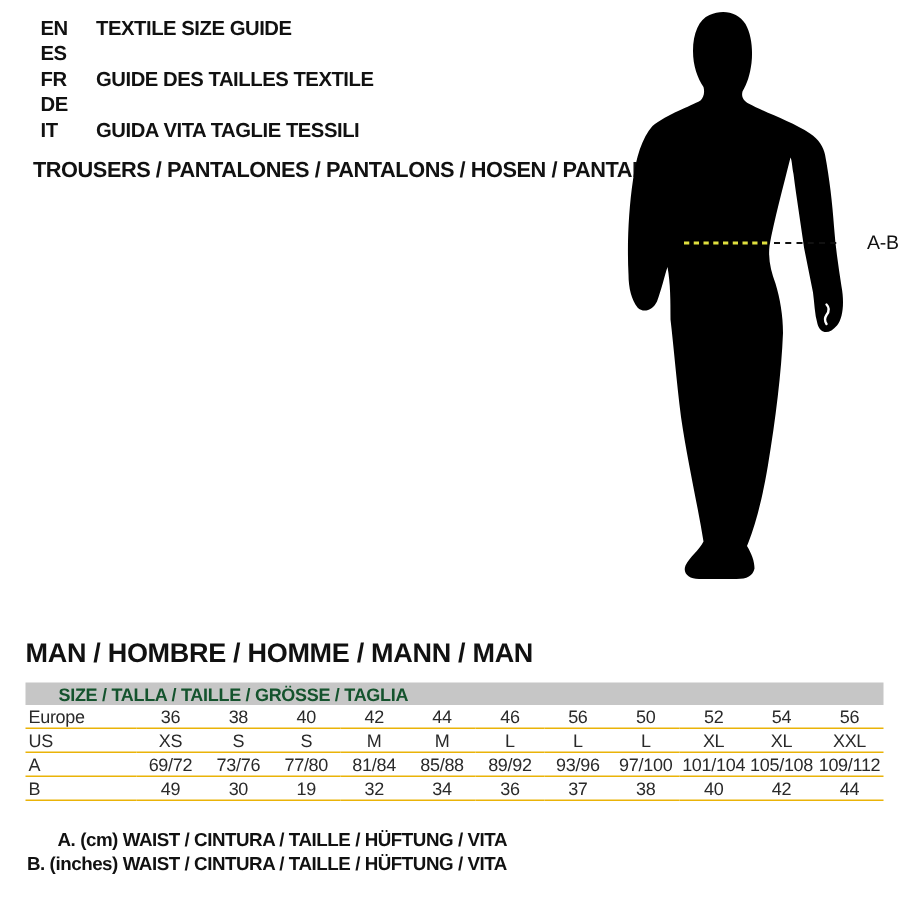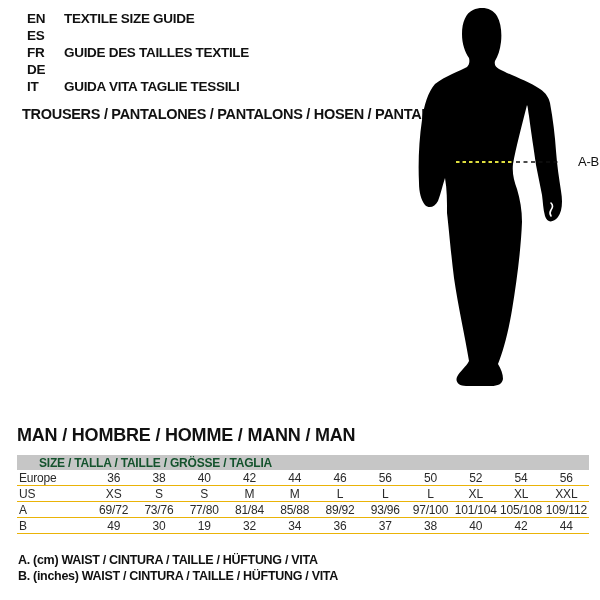--- a/index.html
+++ b/index.html
@@ -24,21 +24,21 @@
     background:#c6c6c6;height:15px;text-align:left;font-size:12px;font-weight:bold;
     letter-spacing:-0.2px;color:#14532d;padding:0 0 0 22px;border:none;
   }
   .size-table td{
     height:15px;font-size:12px;text-align:center;padding:0;color:#2a2a2a;
     border-bottom:1px solid #eab308;white-space:nowrap;letter-spacing:-0.2px;
   }
   .size-table td.row-label{text-align:left;padding-left:2px;}
   
   .notes{position:absolute;left:18px;top:552px;font-weight:bold;font-size:12.5px;line-height:16px;letter-spacing:-0.3px;}
-  .notes div{white-space:nowrap;}
+  .notes div{white-space:nowrap;text-align:right;}
 </style>
 </head>
 <body>
 
 <div class="canvas">
 
   <div class="lang-list">
     <div class="lang-row">
       <span class="lang-code">EN</span>
       <span class="lang-label">TEXTILE SIZE GUIDE</span>

